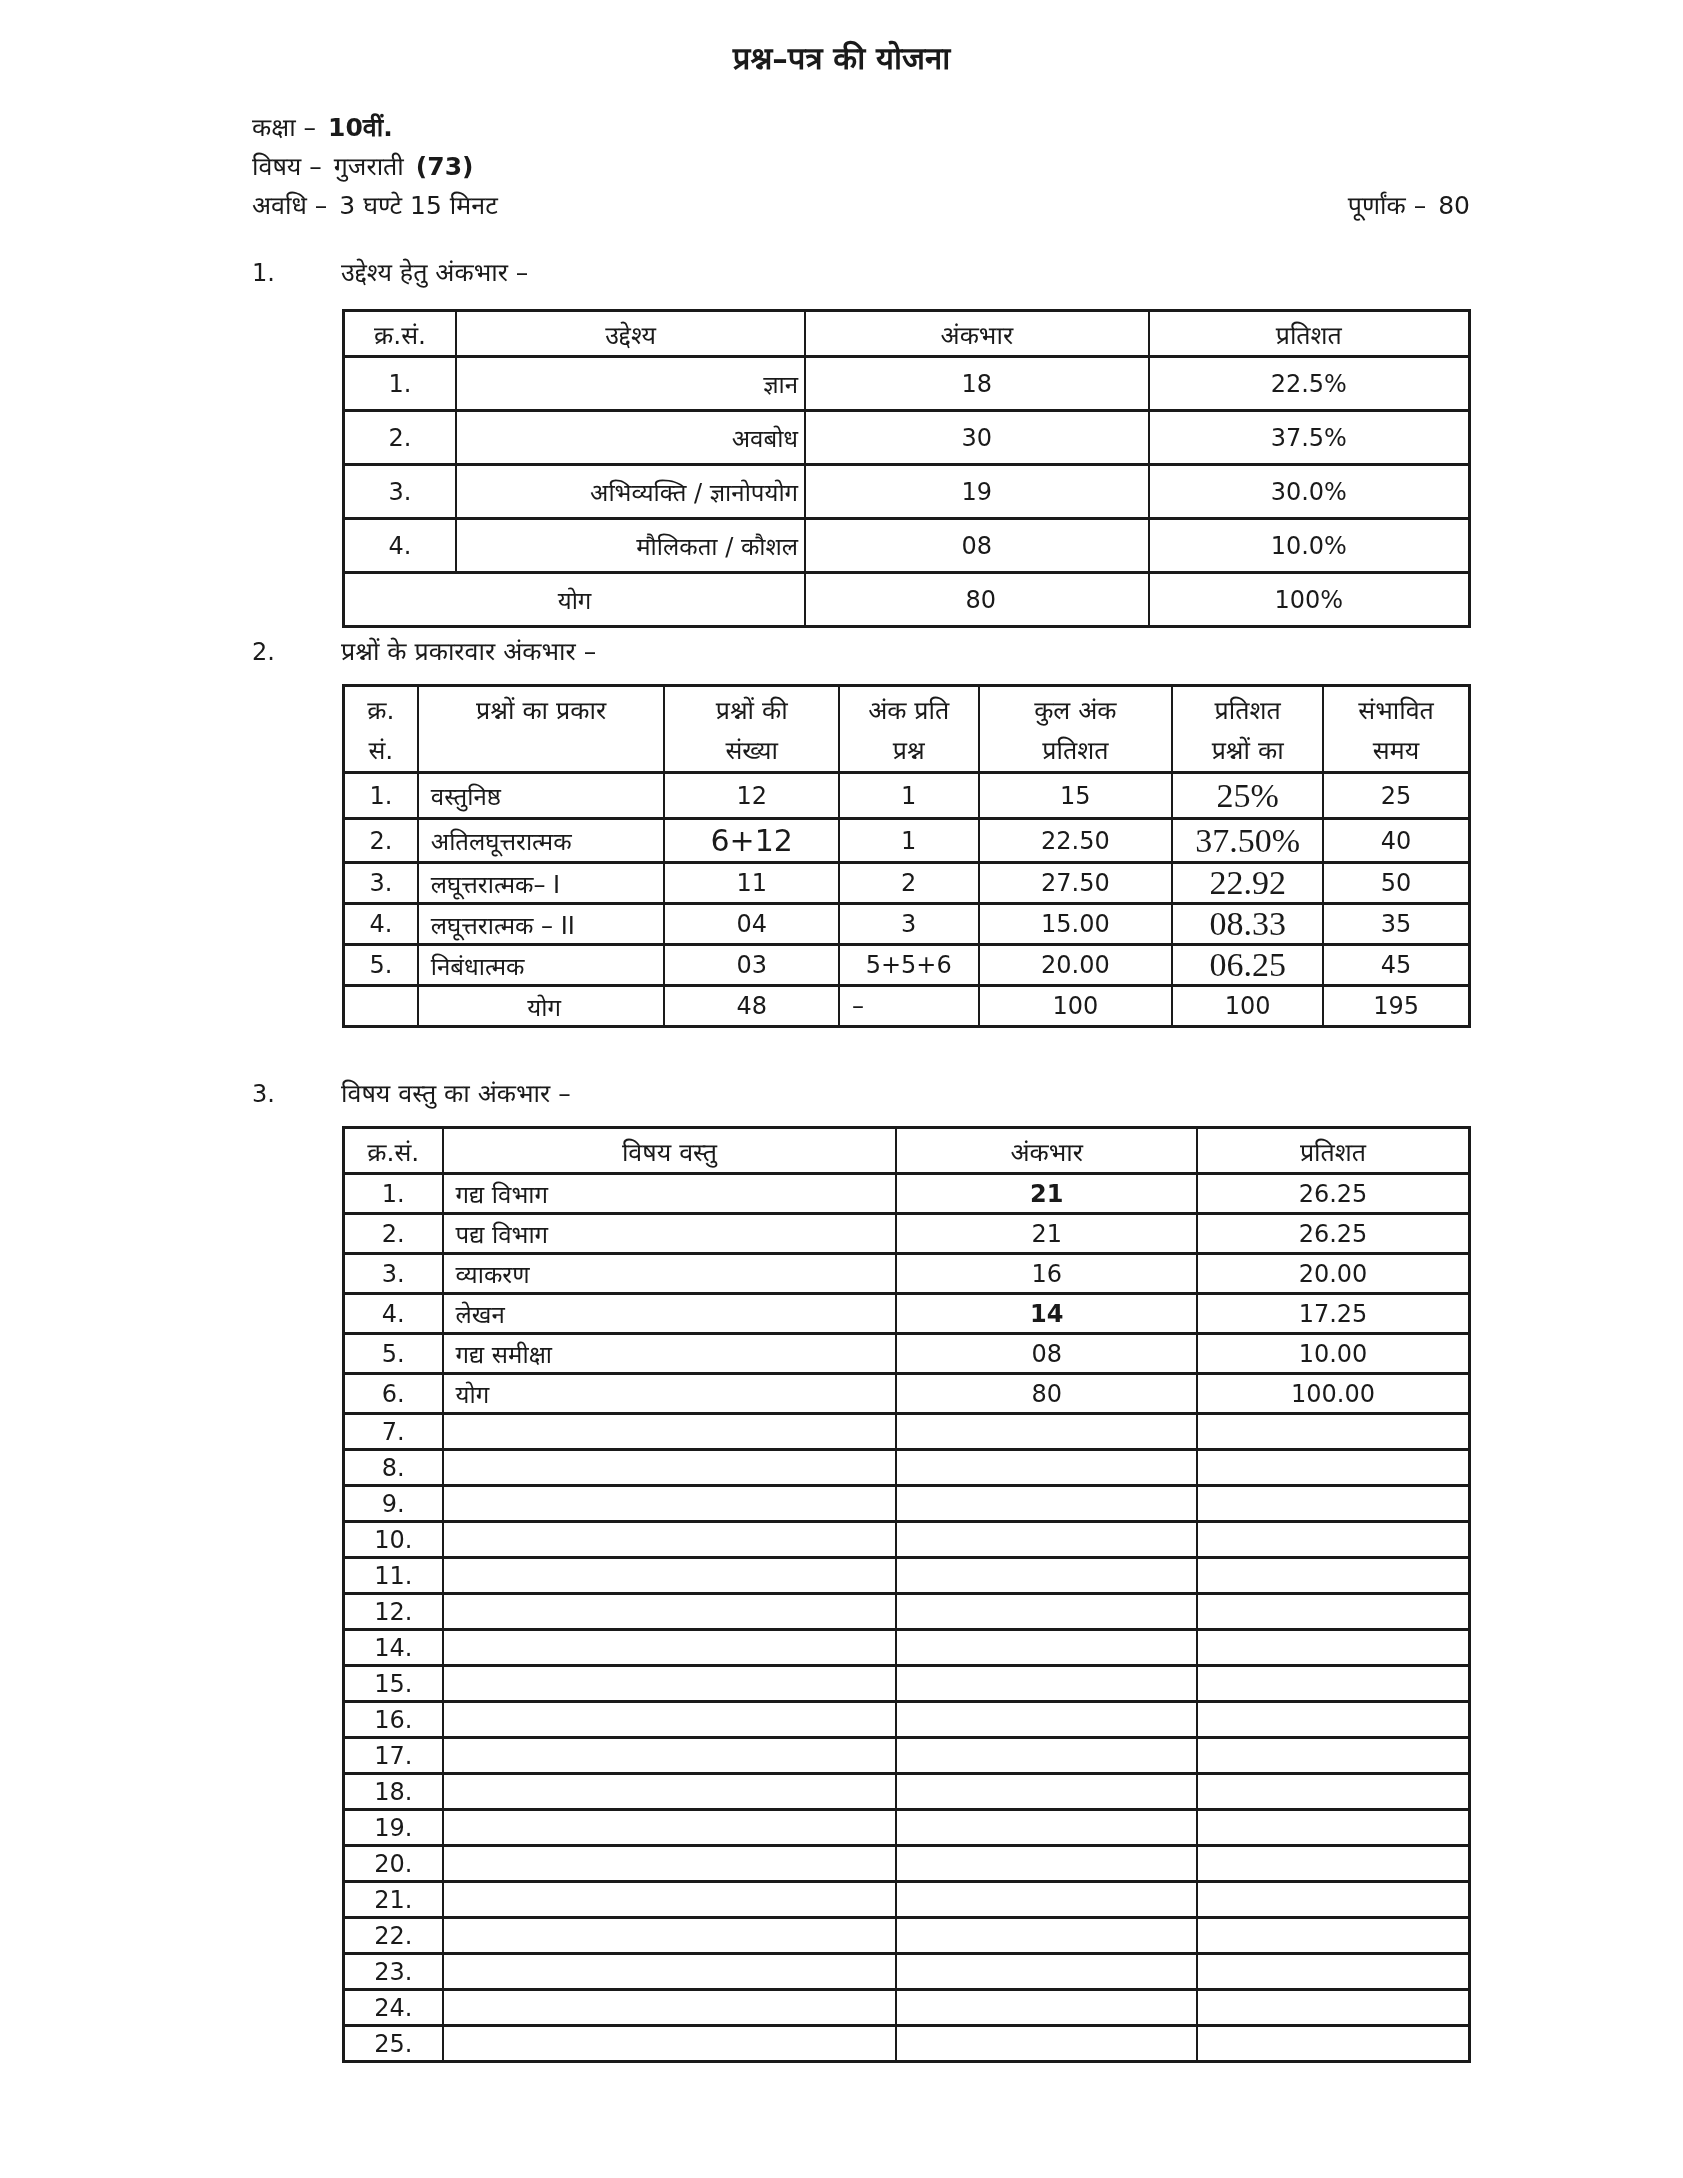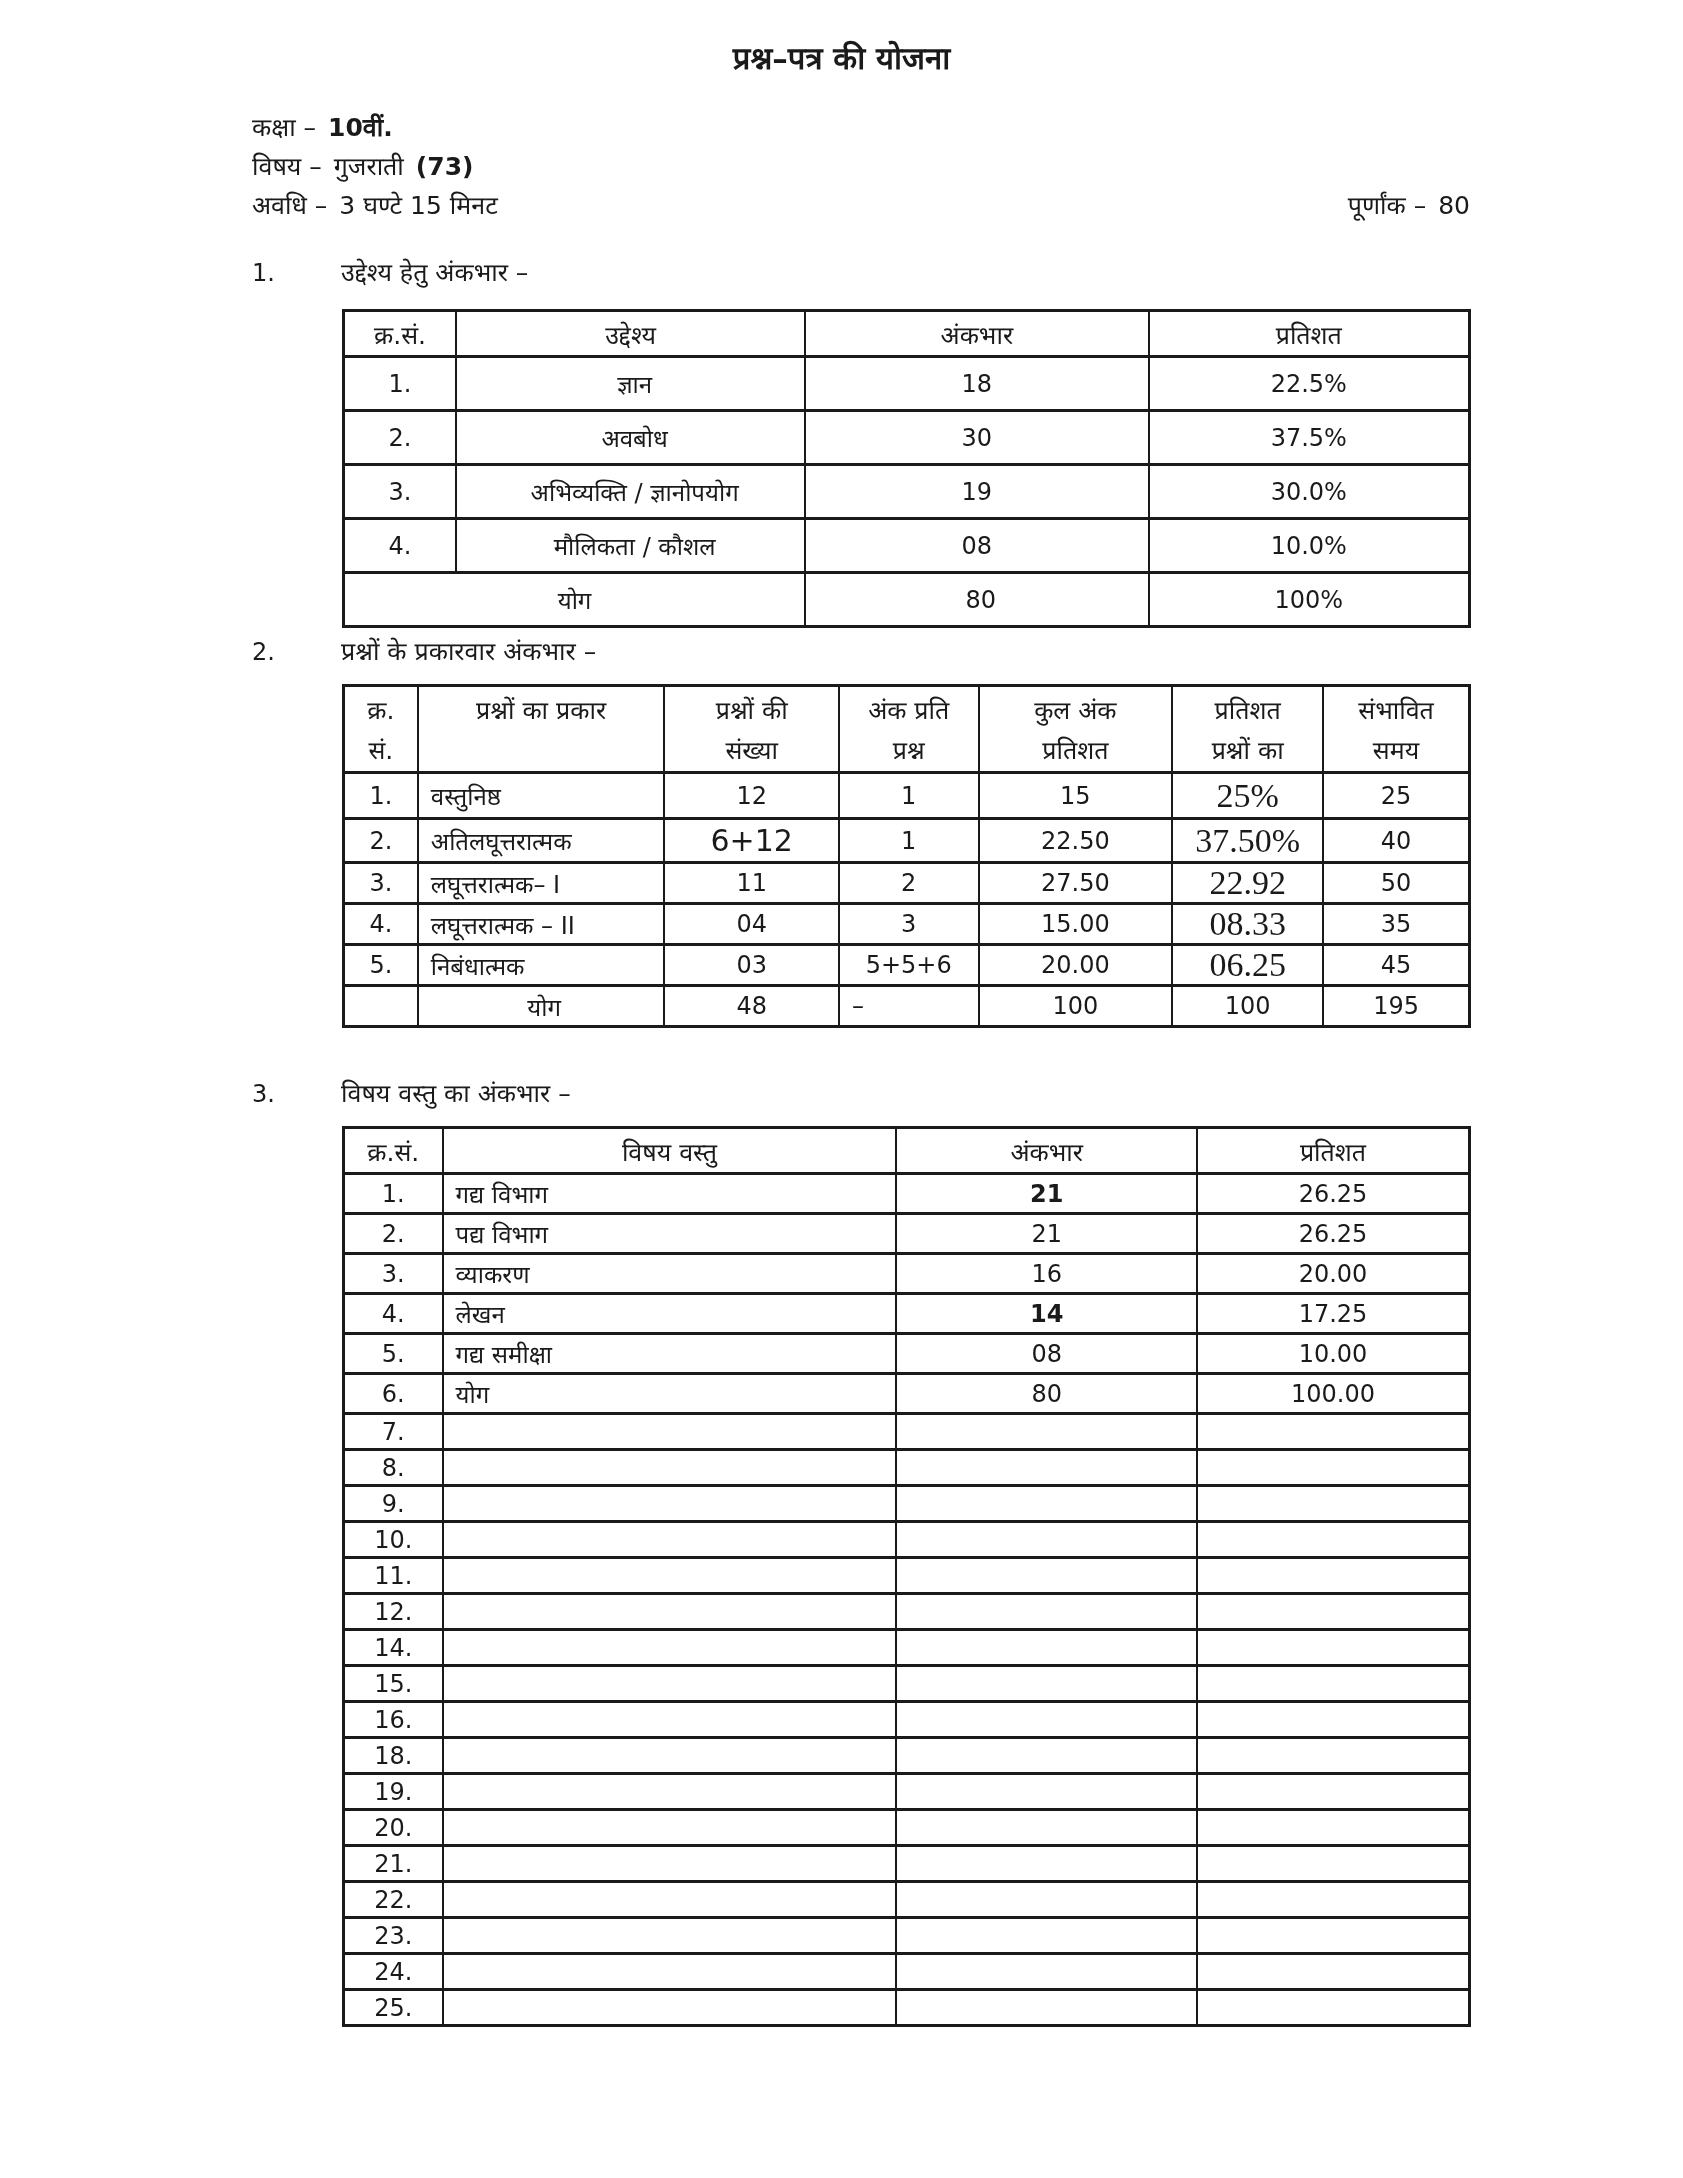--- a/index.html
+++ b/index.html
@@ -55,21 +55,21 @@
     font-weight:normal;
     text-align:center;
     vertical-align:middle;
     padding:0 6px;
     overflow:hidden;
   }
   th{font-size:25px;white-space:pre-line;}
   
   .t1 thead tr{height:46px;}
   .t1 tbody tr{height:54px;}
-  .t1 tbody td:nth-child(2){text-align:center;padding-left:14px;}
+  .t1 tbody td:nth-child(2){text-align:right;padding-left:14px;}
   .t1 tr.total td{text-align:center;}
   
   .t2 thead tr{height:81px;}
   .t2 th{vertical-align:top;line-height:1.6;padding-top:4px;}
   .t2 tbody tr{height:38px;}
   .t2 tbody tr:nth-child(1){height:46px;}
   .t2 tbody tr:nth-child(2){height:44px;}
   .t2 tbody tr.total{height:41px;}
   .t2 tbody td:nth-child(2){text-align:left;padding-left:12px;}
   .t2 tr.total td:nth-child(2){text-align:center;}
@@ -358,20 +358,26 @@
             <td></td>
             <td></td>
           </tr>
           <tr class="empty">
             <td>16.</td>
             <td></td>
             <td></td>
             <td></td>
           </tr>
           <tr class="empty">
+            <td>17.</td>
+            <td></td>
+            <td></td>
+            <td></td>
+          </tr>
+          <tr class="empty">
             <td>18.</td>
             <td></td>
             <td></td>
             <td></td>
           </tr>
           <tr class="empty">
             <td>19.</td>
             <td></td>
             <td></td>
             <td></td>

